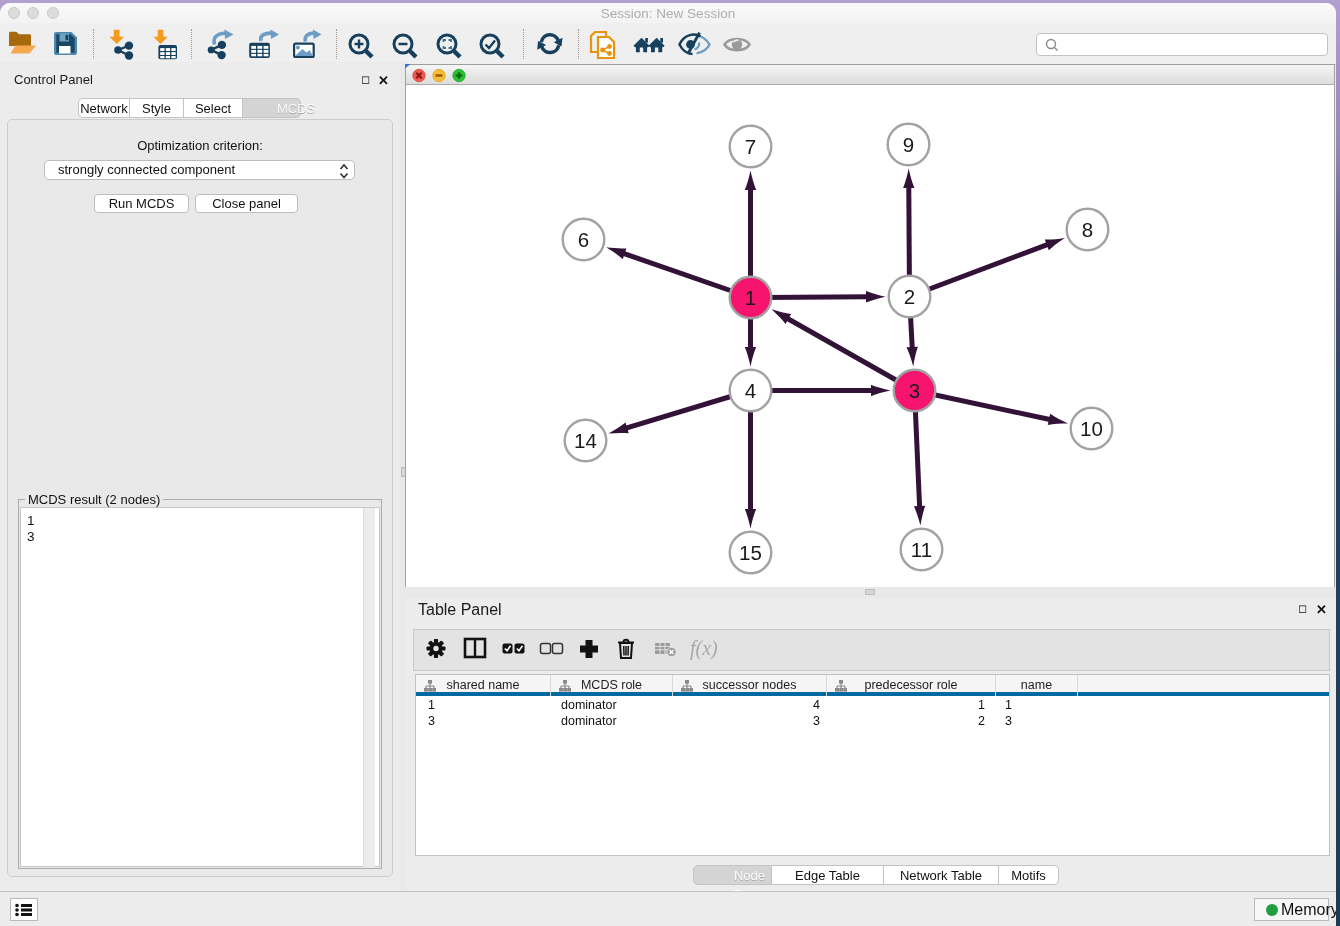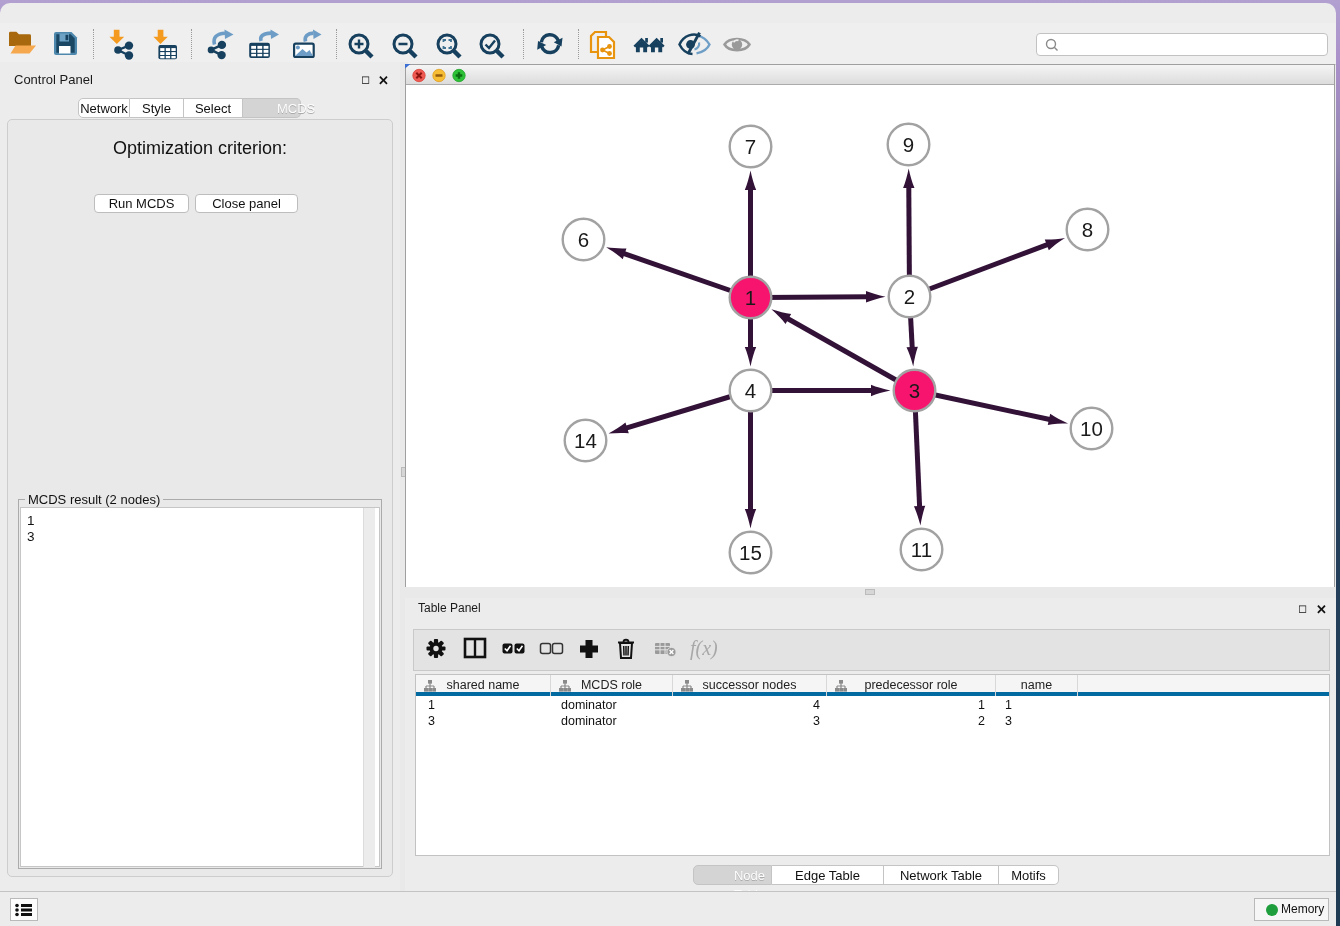--- a/index.html
+++ b/index.html
@@ -28,21 +28,21 @@
 #cp-tabs { position:absolute; top:36px; left:78px; height:20px; }
 .tab { position:relative; float:left; height:20px; line-height:19px; font-size:13px;
   background:#fff; border:1px solid #c4c4c4; border-left:none; text-align:center;
   color:#111; }
 .tab.first { border-left:1px solid #c4c4c4; border-radius:5px 0 0 5px; }
 .tab.last { border-radius:0 5px 5px 0; }
 .tab.sel { background:#d4d4d4; color:#fdfdfd; text-shadow:0 1px 0 #aaa;padding-left:34px; }
 #cp-body { position:absolute; top:57px; left:7px; width:386px; height:758px;
   background:#e9e9e9; border:1px solid #cdcdcd; border-radius:5px; }
 #opt-label { position:absolute; top:76px; width:400px; text-align:center;
-  font-size:18px; color:#111; }
+  font-size:13px; color:#111; }
 #opt-select { position:absolute; top:98px; left:44px; width:311px; height:20px;
   background:#fff; border:1px solid #bdbdbd; border-radius:5px;
   font-size:13px; color:#111; line-height:18px; padding-left:13px; }
 .btn { position:absolute; top:132px; height:19px; background:#fff;
   border:1px solid #bdbdbd; border-radius:4px; font-size:13px; color:#111;
   text-align:center; line-height:17px; }
 #groupbox { position:absolute; top:437px; left:18px; width:364px; height:370px;
   border:1px solid #ababab; }
 #gb-title { position:absolute; top:-8px; left:6px; background:#e9e9e9;
   padding:0 3px; font-size:13px; color:#111; }
@@ -62,46 +62,52 @@
   background:linear-gradient(#f5f5f5,#dcdcdc); border-bottom:1px solid #ababab; }
 #net-title { position:absolute; top:3px; width:100%; text-align:center;
   font-size:13px; font-weight:bold; color:#111; }
 #canvas { position:absolute; top:21px; left:0; width:928px; height:500px; background:#fff; }
 
 #hsplit { position:absolute; top:584px; left:405px; width:931px; height:11px; background:#e9e9e9; }
 #hhandle { position:absolute; left:460px; top:2px; width:10px; height:6px;
   background:#d6d6d6; border:1px solid #bbb; }
 
 #tpanel { position:absolute; top:595px; left:405px; width:931px; height:293px; background:#ececec; }
-#tp-title { position:absolute; top:3px; left:13px; font-size:12px; color:#1a1a1a; }
+#tp-title { position:absolute; top:3px; left:13px; font-size:16px; color:#1a1a1a; }
 #tp-toolbar { position:absolute; top:31px; left:8px; width:917px; height:42px;
   background:#e3e3e3; border:1px solid #c9c9c9; }
 #ttable { position:absolute; top:76px; left:10px; width:915px; height:182px;
   background:#fff; border:1px solid #c2c2c2; }
 #thead { position:absolute; top:0; left:0; right:0; height:21px;
   background:#f5f5f5; border-bottom:4px solid #0369a1; }
 .hcol { position:absolute; top:0; height:21px; border-right:1px solid #d8d8d8;
   font-size:12.5px; color:#222; text-align:center; line-height:21px; }
 .hicon { position:absolute; top:5px; }
 .trow { position:absolute; left:0; right:0; height:16px; font-size:12.5px; color:#111; }
 .tcell { position:absolute; top:0; height:16px; line-height:16px; }
 
 #btabs { position:absolute; top:267px; left:288px; height:21px; }
 
 #statusbar { position:absolute; top:888px; left:0; right:0; height:32px;
   background:#ececec; border-top:1px solid #c3c3c3; }
 #sb-left { position:absolute; top:6px; left:10px; width:28px; height:23px;
   background:#fdfdfd; border:1px solid #b9b9b9; }
 #sb-mem { position:absolute; top:6px; left:1254px; width:75px; height:23px;
-  background:#f6f6f6; border:1px solid #b9b9b9; font-size:12px; color:#111;
+  background:#f6f6f6; border:1px solid #b9b9b9; font-size:16px; color:#111;
   text-align:center; line-height:21px; }
 </style>
 </head>
 <body>
 <div id="win">
+  <div id="titlebar">
+    <div class="tl" style="left:8px;"></div>
+    <div class="tl" style="left:27px;"></div>
+    <div class="tl" style="left:47px;"></div>
+    <div id="title-text">Session: New Session</div>
+  </div>
   <div id="toolbar">
     <div class="tsep" style="left:93px;"></div>
     <div class="tsep" style="left:191px;"></div>
     <div class="tsep" style="left:336px;"></div>
     <div class="tsep" style="left:523px;"></div>
     <div class="tsep" style="left:578px;"></div>
     <svg id="toolbar-icons" width="780" height="42" style="position:absolute;left:0;top:0;">
 
       <g transform="translate(8,7)">
         <path d="M1 16 L1 3.2 Q1 1.8 2.4 1.8 L8.4 1.8 L10.9 4.3 L21.5 4.3 Q23 4.3 23 5.7 L23 16 Z" fill="#a8690e"></path>
@@ -253,20 +259,26 @@
     <div class="hbtn" style="left:361px; font-size:11px;">◻</div>
     <div class="hbtn" style="left:378px; font-weight:bold;">✕</div>
     <div id="cp-body"></div>
     <div id="cp-tabs">
       <div class="tab first" style="width:52px;">Network</div>
         <div class="tab" style="width:54px;">Style</div>
         <div class="tab" style="width:59px;">Select</div>
         <div class="tab sel last" style="width:58px;">MCDS</div>
     </div>
     <div id="opt-label">Optimization criterion:</div>
+    <div id="opt-select">strongly connected component
+      <svg width="12" height="16" style="position:absolute;right:4px;top:2px;">
+        <path d="M2.5 6 L6 2 L9.5 6" fill="none" stroke="#333" stroke-width="1.7"></path>
+        <path d="M2.5 10.5 L6 14.5 L9.5 10.5" fill="none" stroke="#333" stroke-width="1.7"></path>
+      </svg>
+    </div>
     <div class="btn" style="left:94px; width:95px;">Run MCDS</div>
     <div class="btn" style="left:195px; width:103px;">Close panel</div>
     <div id="groupbox">
       <div id="gb-white">
         <div id="gb-text">1<br>3</div>
         <div id="gb-scroll"></div>
       </div>
       <div id="gb-title">MCDS result (2 nodes)</div>
     </div>
   </div>

